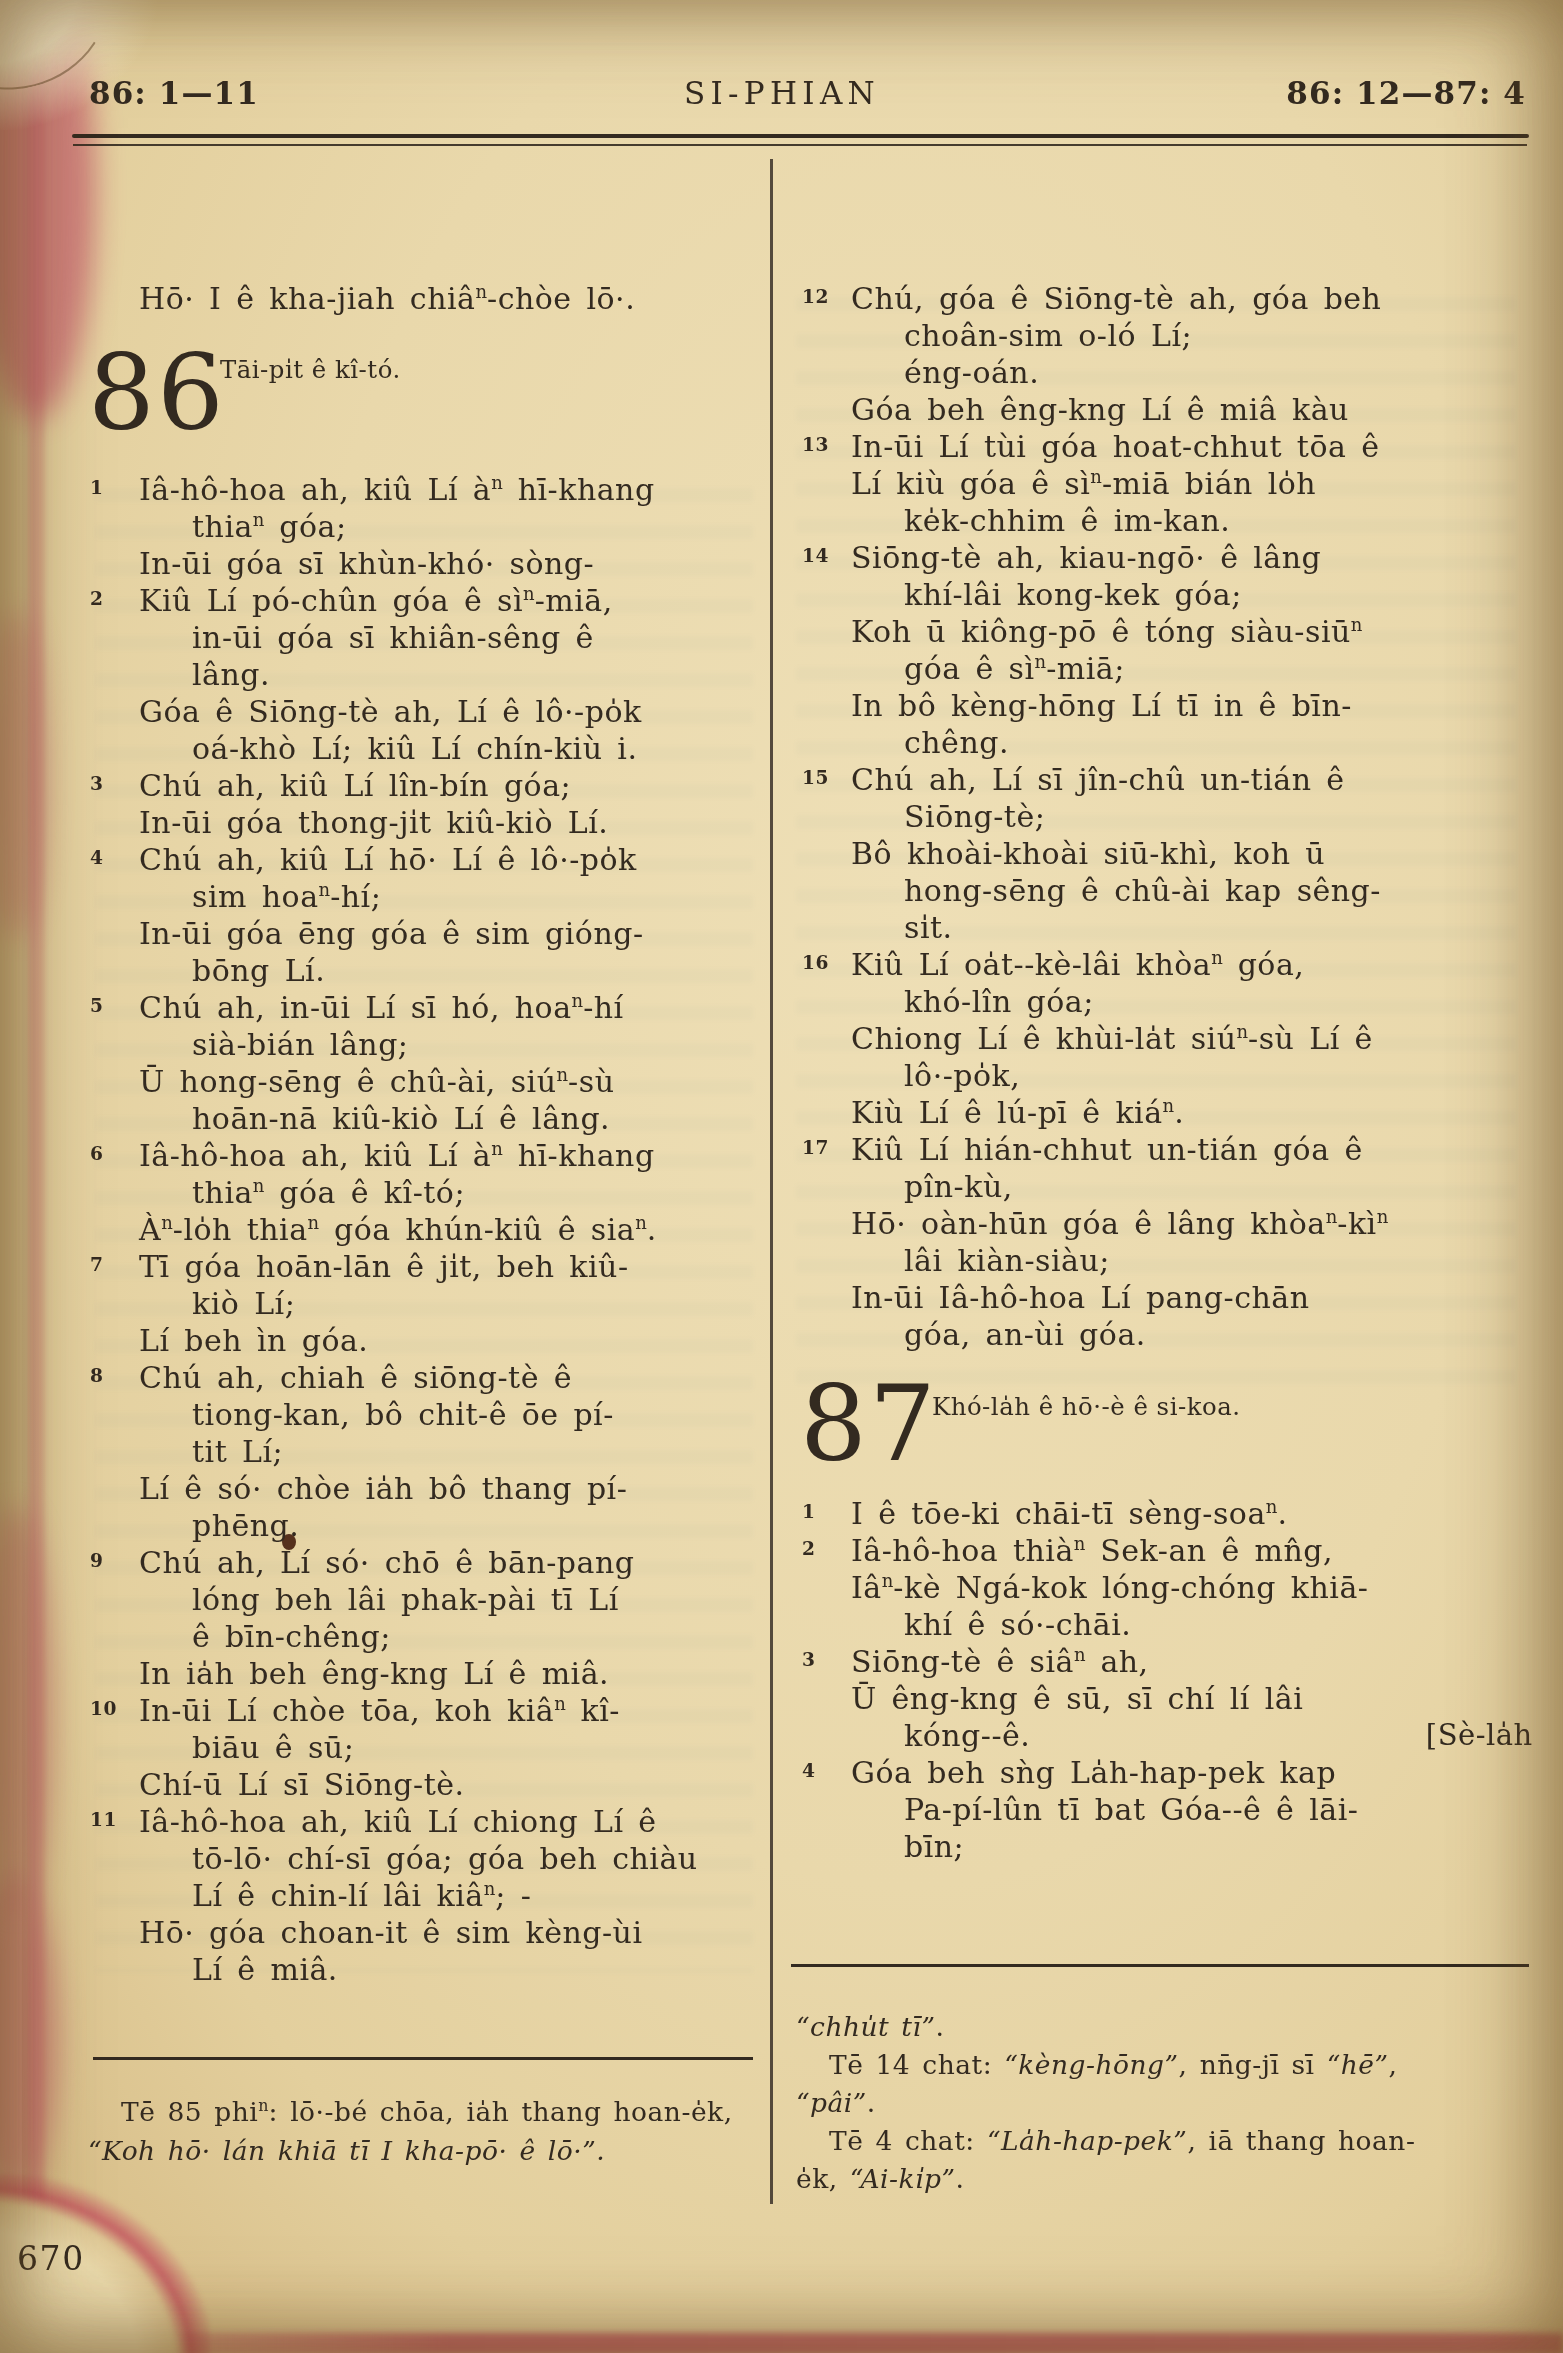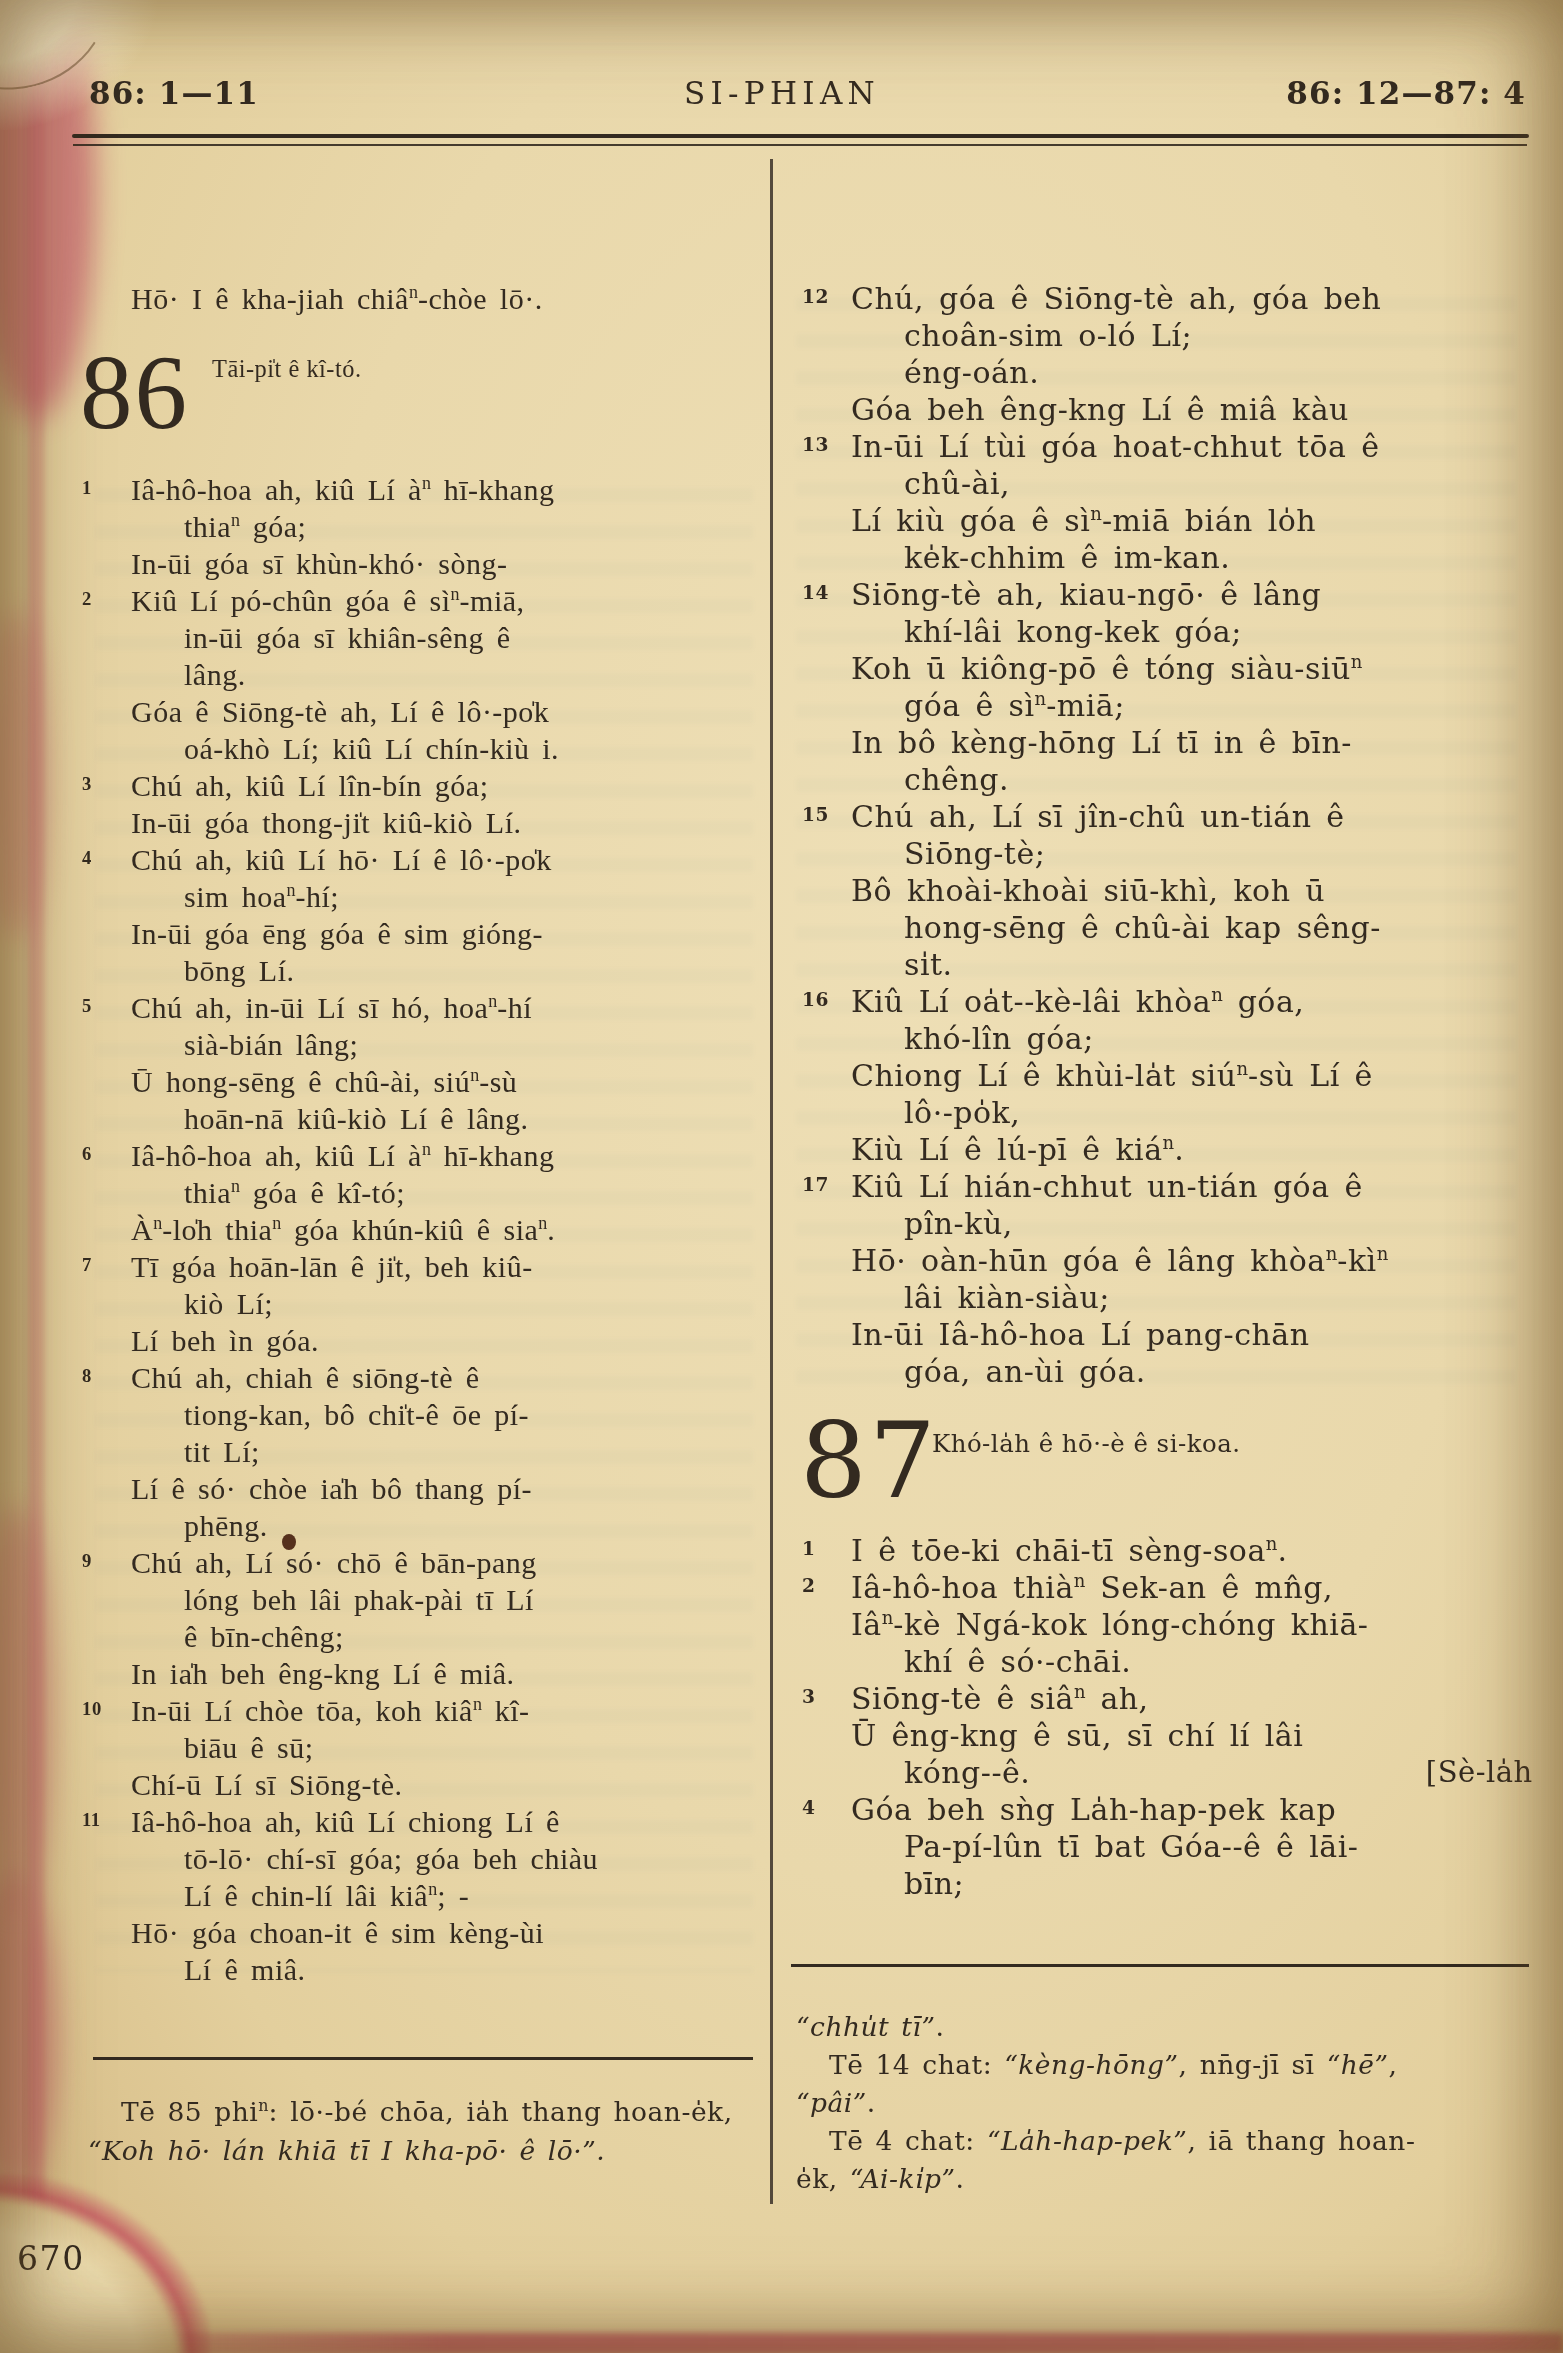--- a/index.html
+++ b/index.html
@@ -49,21 +49,21 @@
   .rh{position:absolute;top:75px;left:0;width:100%;font-size:31px;letter-spacing:1.1px;}
   .rh-left{position:absolute;left:89px;font-weight:700;}
   .rh-center{position:absolute;left:50%;transform:translateX(-50%);font-weight:400;letter-spacing:5.3px;}
   .rh-right{position:absolute;right:38px;font-weight:700;}
   .rule{position:absolute;background:#332a20;}
   .rule-a{left:72px;top:134px;width:1457px;height:4.2px;border-radius:2.1px;}
   .rule-b{left:73px;top:144px;width:1454px;height:2.1px;opacity:.9;}
   .divider{position:absolute;left:770px;top:159px;width:2.7px;height:2045px;background:#3a3028;opacity:.85;}
   
   .col{position:absolute;top:280px;}
-  .col-left{left:80px;width:682px;font-family:Liberation Serif, serif;}
+  .col-left{left:88px;width:682px;}
   .col-right{left:800px;width:738px;}
   .line{position:relative;height:37px;white-space:nowrap;font-size:30px;line-height:37px;
     letter-spacing:0.5px;word-spacing:4.8px;}
   .line.i0 .vt{margin-left:51px;display:inline-block;}
   .line.i1 .vt{margin-left:104px;display:inline-block;}
   .carry{height:43px;}
   .vnum{position:absolute;left:2.1px;top:-2.1px;font-size:18.6px;font-weight:700;}
   .sn{font-size:60%;vertical-align:super;letter-spacing:0;line-height:0;}
   .selah{position:absolute;right:5.3px;font-size:29px;}
   .chapter{position:relative;height:134px;margin-top:13.8px;}
@@ -170,21 +170,20 @@
       <div class="fline"><span class="it">“Koh hō· lán khiā tī I kha-pō· ê lō·”.</span></div>
     </div>
 
   <section class="col col-right">
     <div class="verses">
         <div class="line i0"><span class="vnum">12</span><span class="vt">Chú, góa ê Siōng-tè ah, góa beh</span></div>
         <div class="line i1"><span class="vt">choân-sim o-ló Lí;</span></div>
         <div class="line i1"><span class="vt">éng-oán.</span></div>
         <div class="line i0"><span class="vt">Góa beh êng-kng Lí ê miâ kàu</span></div>
         <div class="line i0"><span class="vnum">13</span><span class="vt">In-ūi Lí tùi góa hoat-chhut tōa ê</span></div>
-        <div class="line i1"><span class="vt">chû-ài,</span></div>
         <div class="line i0"><span class="vt">Lí kiù góa ê sì<sup class="sn">n</sup>-miā bián lo̍h</span></div>
         <div class="line i1"><span class="vt">ke̍k-chhim ê im-kan.</span></div>
         <div class="line i0"><span class="vnum">14</span><span class="vt">Siōng-tè ah, kiau-ngō· ê lâng</span></div>
         <div class="line i1"><span class="vt">khí-lâi kong-kek góa;</span></div>
         <div class="line i0"><span class="vt">Koh ū kiông-pō ê tóng siàu-siū<sup class="sn">n</sup></span></div>
         <div class="line i1"><span class="vt">góa ê sì<sup class="sn">n</sup>-miā;</span></div>
         <div class="line i0"><span class="vt">In bô kèng-hōng Lí tī in ê bīn-</span></div>
         <div class="line i1"><span class="vt">chêng.</span></div>
         <div class="line i0"><span class="vnum">15</span><span class="vt">Chú ah, Lí sī jîn-chû un-tián ê</span></div>
         <div class="line i1"><span class="vt">Siōng-tè;</span></div>

